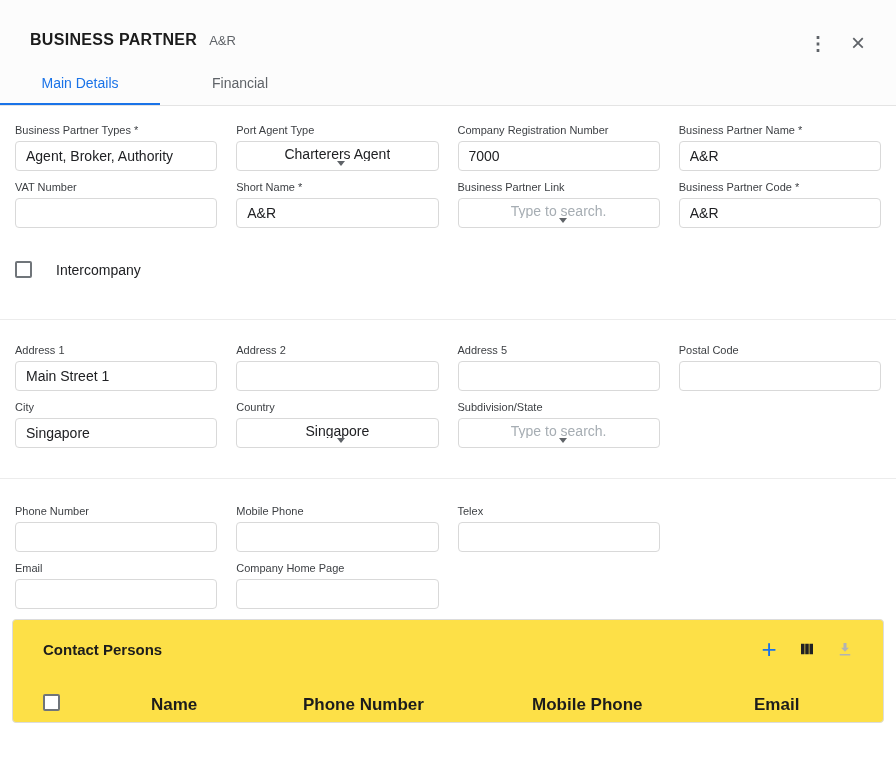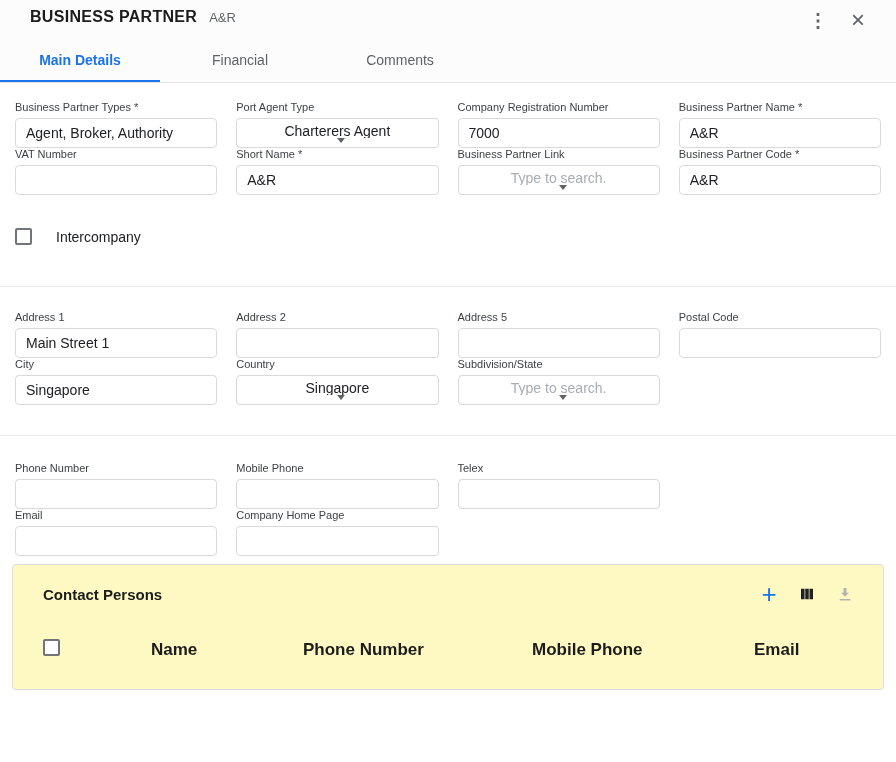--- a/index.html
+++ b/index.html
@@ -1,50 +1,50 @@
 <!DOCTYPE html>
 <html style="--accent: #1a73e8;"><head>
 <meta charset="utf-8">
 <style>
   :root { --accent:#1a73e8; }
   * { box-sizing:border-box; margin:0; padding:0; }
   html,body { width:896px; height:762px; }
   body { font-family:"Liberation Sans",sans-serif; background:#fff; color:#202124; overflow:hidden; }
 
   .app-header { background:#fcfcfc; border-bottom:1px solid #e4e4e4; }
-  .title-row { display:flex; align-items:flex-start; padding:8px 26px 0 30px; }
+  .title-row { display:flex; align-items:flex-start; padding:31px 26px 0 30px; }
   .page-title { font-size:16px; font-weight:bold; letter-spacing:.3px; color:#1c1c1c; }
   .page-subtitle { font-size:13px; color:#5f6368; margin-left:12px; margin-top:2px; }
   .header-actions { margin-left:auto; display:flex; align-items:center; gap:16px; }
   .icon-btn { background:none; border:none; cursor:pointer; color:#5f6368; display:flex; align-items:center; justify-content:center; width:24px; height:24px; font-family:inherit; padding:0; }
   .kebab { font-size:19px; font-weight:bold; }
   .close { font-size:24px; line-height:1; }
 
   .tabs { display:flex; margin-top:8px; }
   .tab { min-width:160px; text-align:center; padding:12px 16px 14px; font-size:14px; color:#5f6368; cursor:pointer; background:none; border:none; font-family:inherit; }
-  .tab.active { color:var(--accent); font-weight:700; box-shadow:inset 0 -2px 0 var(--accent); }
+  .tab.active { color:var(--accent); font-weight:400; box-shadow:inset 0 -2px 0 var(--accent); }
 
   .content { padding:18px 15px 0; }
-  .form-row { display:grid; grid-template-columns:repeat(4,1fr); gap:19px; }
+  .form-row { display:grid; grid-template-columns:repeat(4,1fr); gap:19px; margin-bottom:10px; }
   .field-label { font-size:11px; color:#3c3f43; margin-bottom:5px; white-space:nowrap; }
   .text-input, .select-input { width:100%; height:30px; border:1px solid #d9d9d9; border-radius:4px; padding:4px 10px; font-size:14px; font-family:inherit; color:#202124; background:#fff; }
   .text-input::placeholder { color:#a6adb3; }
   .select-input { display:flex; align-items:center; justify-content:space-between; cursor:pointer;flex-direction:column; }
   .select-value { overflow:hidden; white-space:nowrap; }
   .select-value.placeholder { color:#a6adb3; }
   .caret { width:0; height:0; border-left:4.5px solid transparent; border-right:4.5px solid transparent; border-top:5px solid #5f6368; margin-left:8px; flex:none; }
 
   .checkbox { display:inline-block; width:17px; height:17px; border:2px solid #70757a; border-radius:2px; background:#fff; flex:none; cursor:pointer; }
   .checkbox-row { display:flex; align-items:center; gap:24px; margin-top:33px; font-size:14px; color:#202124; }
 
   .divider { border-top:1px solid #ececec; margin-left:-15px; margin-right:-15px; }
   .divider.d1 { margin-top:41px; margin-bottom:24px; }
   .divider.d2 { margin-top:30px; margin-bottom:26px; }
 
-  .card { margin:8px 12px 0; border:1px solid #dcdcdc; border-radius:4px; height:126px; overflow:hidden; background:#fef9c3; }
+  .card { margin:8px 12px 0; border:1px solid #dcdcdc; border-radius:4px; height:104px; overflow:hidden; background:#fde047; }
   .card-header { display:flex; align-items:center; padding:17px 26px 0 30px; }
   .card-title { font-size:15px; font-weight:bold; color:#1c1c1c; }
   .card-actions { margin-left:auto; display:flex; align-items:center; gap:14px; }
   .add-btn { color:var(--accent); font-size:26px; font-weight:400; line-height:1; }
   .columns-btn { color:#202124; }
   .download-btn { color:#b3b3b3; cursor:default; }
   .table-header { display:grid; grid-template-columns:108px 152px 229px 222px 1fr; align-items:center; padding-left:30px; margin-top:24px; height:40px; font-size:17px; font-weight:bold; color:#1c1c1c; }
 </style>
 </head>
 <body>
@@ -54,21 +54,20 @@
     <span class="page-title">BUSINESS PARTNER</span>
     <span class="page-subtitle">A&amp;R</span>
     <span class="header-actions">
       <button class="icon-btn kebab">⋮</button>
       <button class="icon-btn close">×</button>
     </span>
   </div>
   <div class="tabs">
     <button class="tab active">Main Details</button>
     <button class="tab">Financial</button>
-    <button class="tab">Comments</button>
   </div>
 </div>
 
 <div class="content">
 
   <div class="form-row">
     <div class="field">
       <div class="field-label">Business Partner Types *</div>
       <input class="text-input" value="Agent, Broker, Authority" style="">
     </div>

